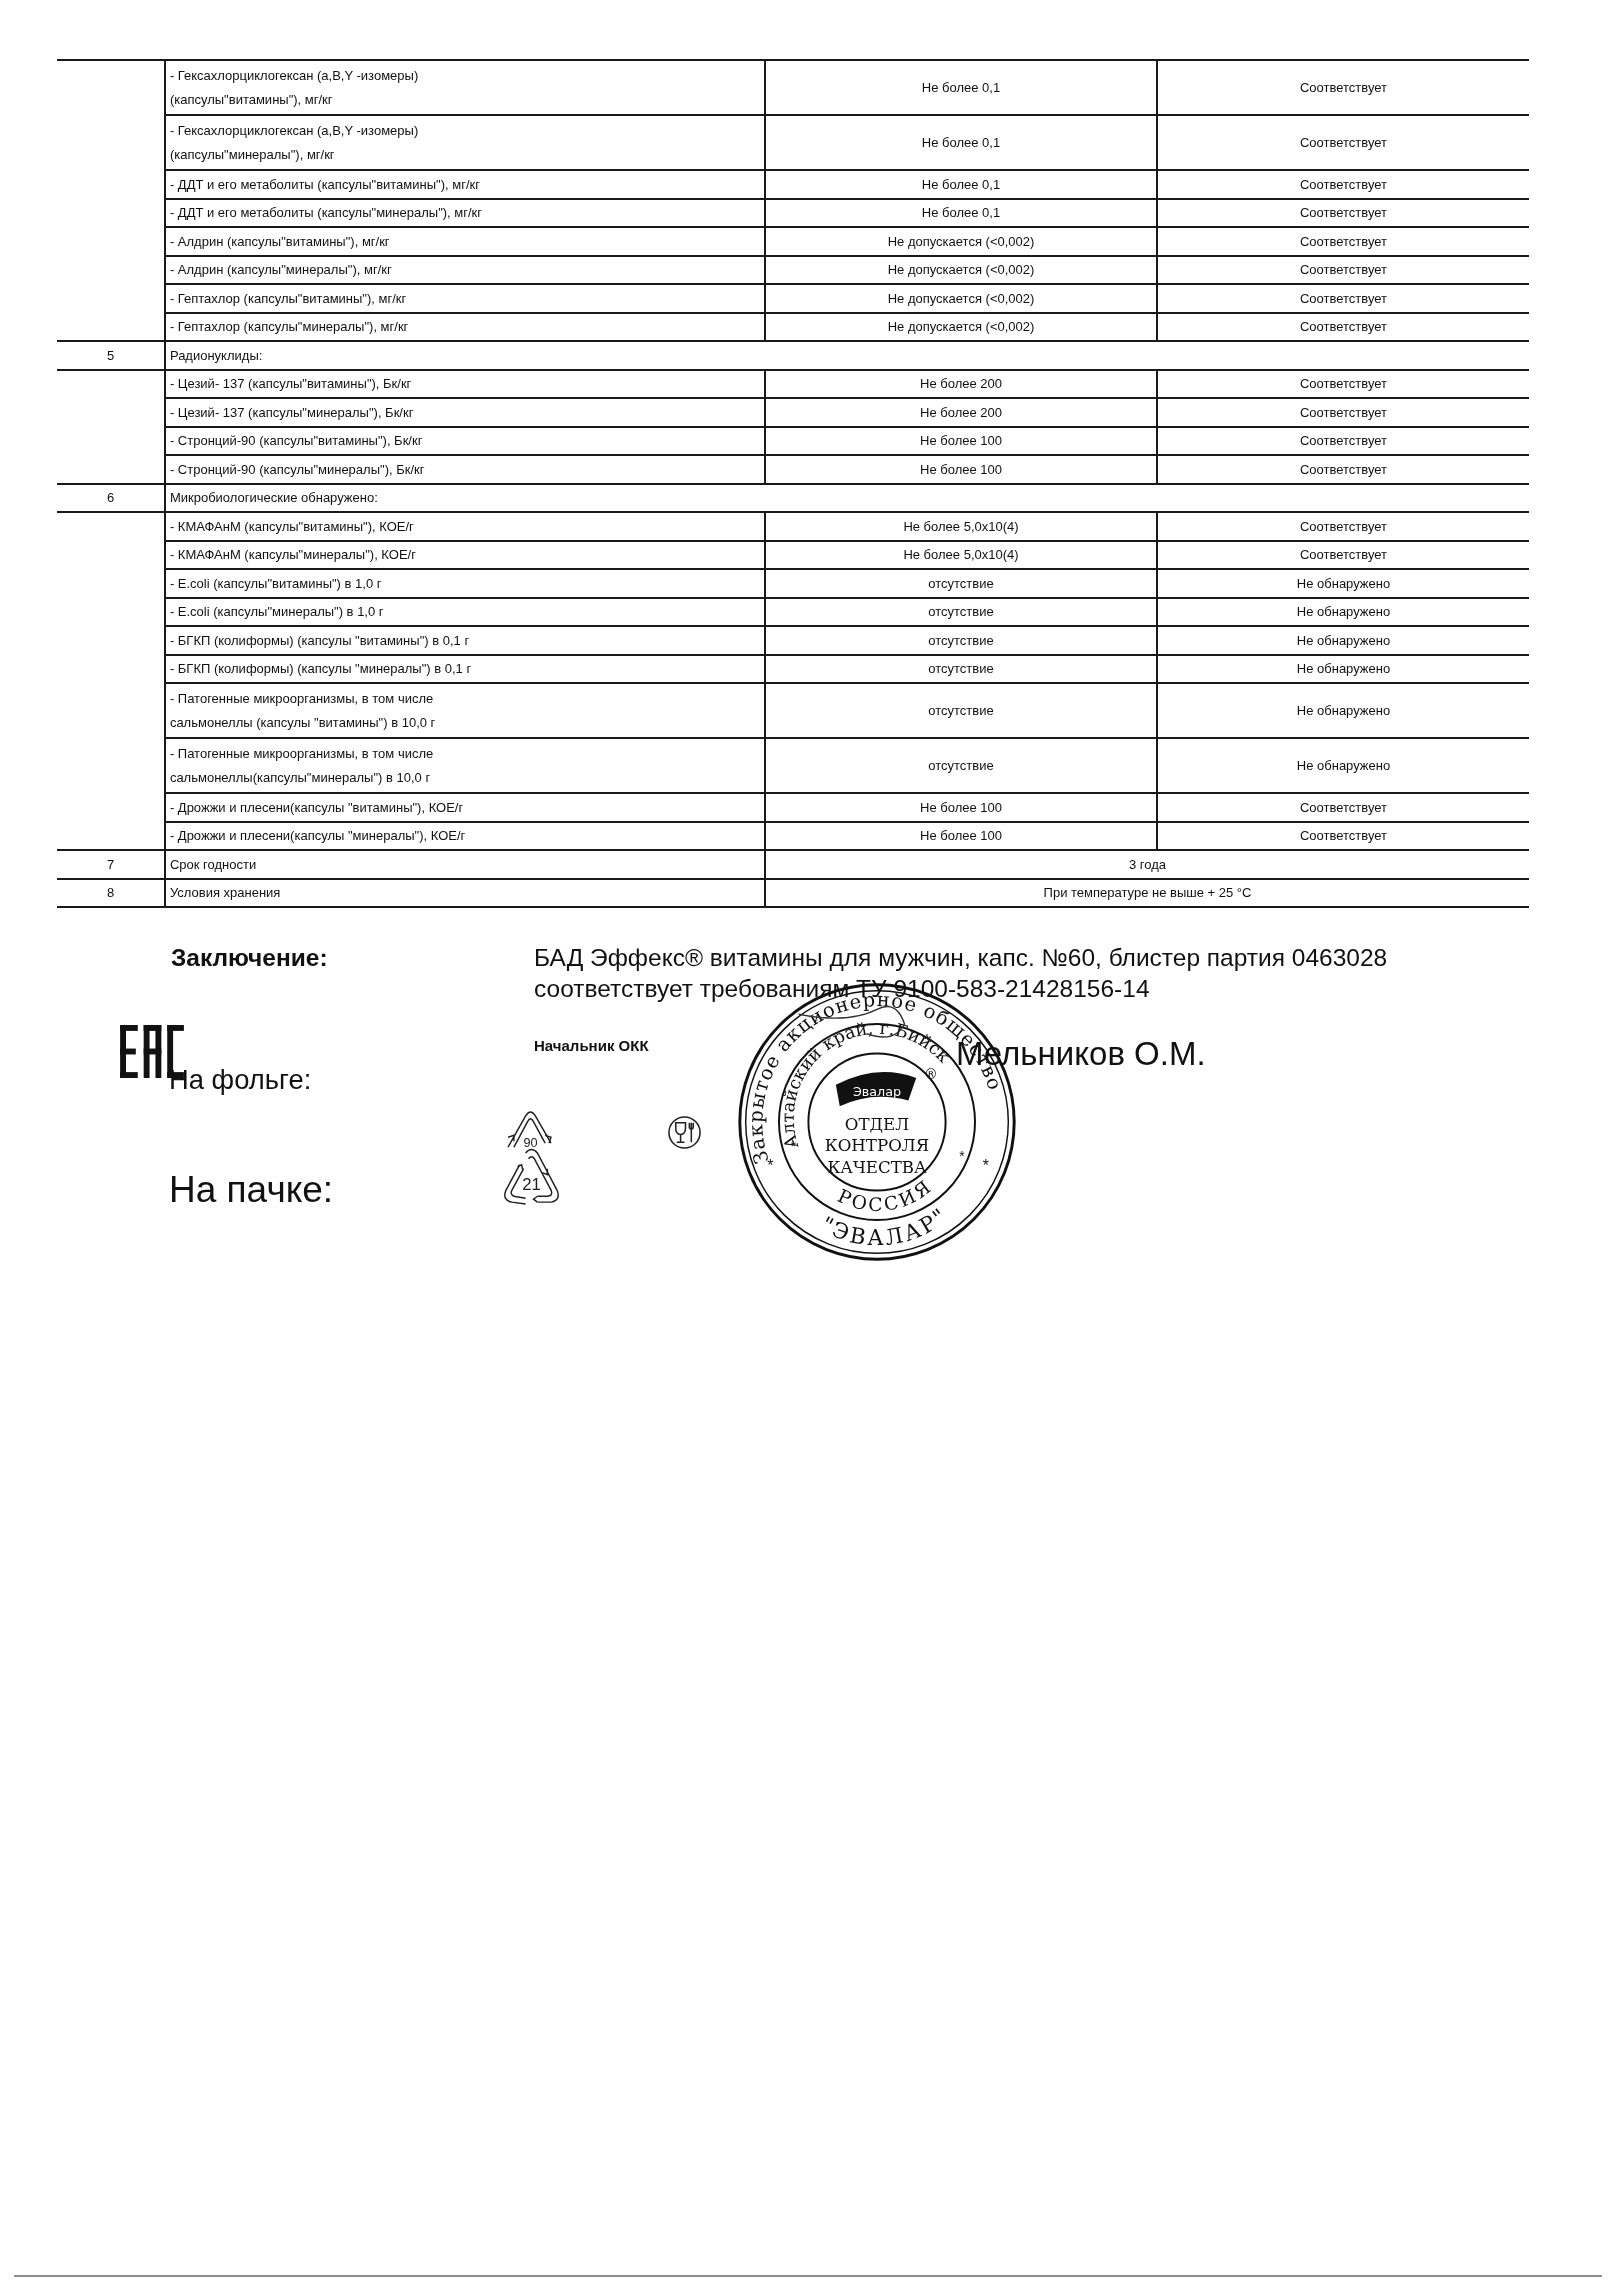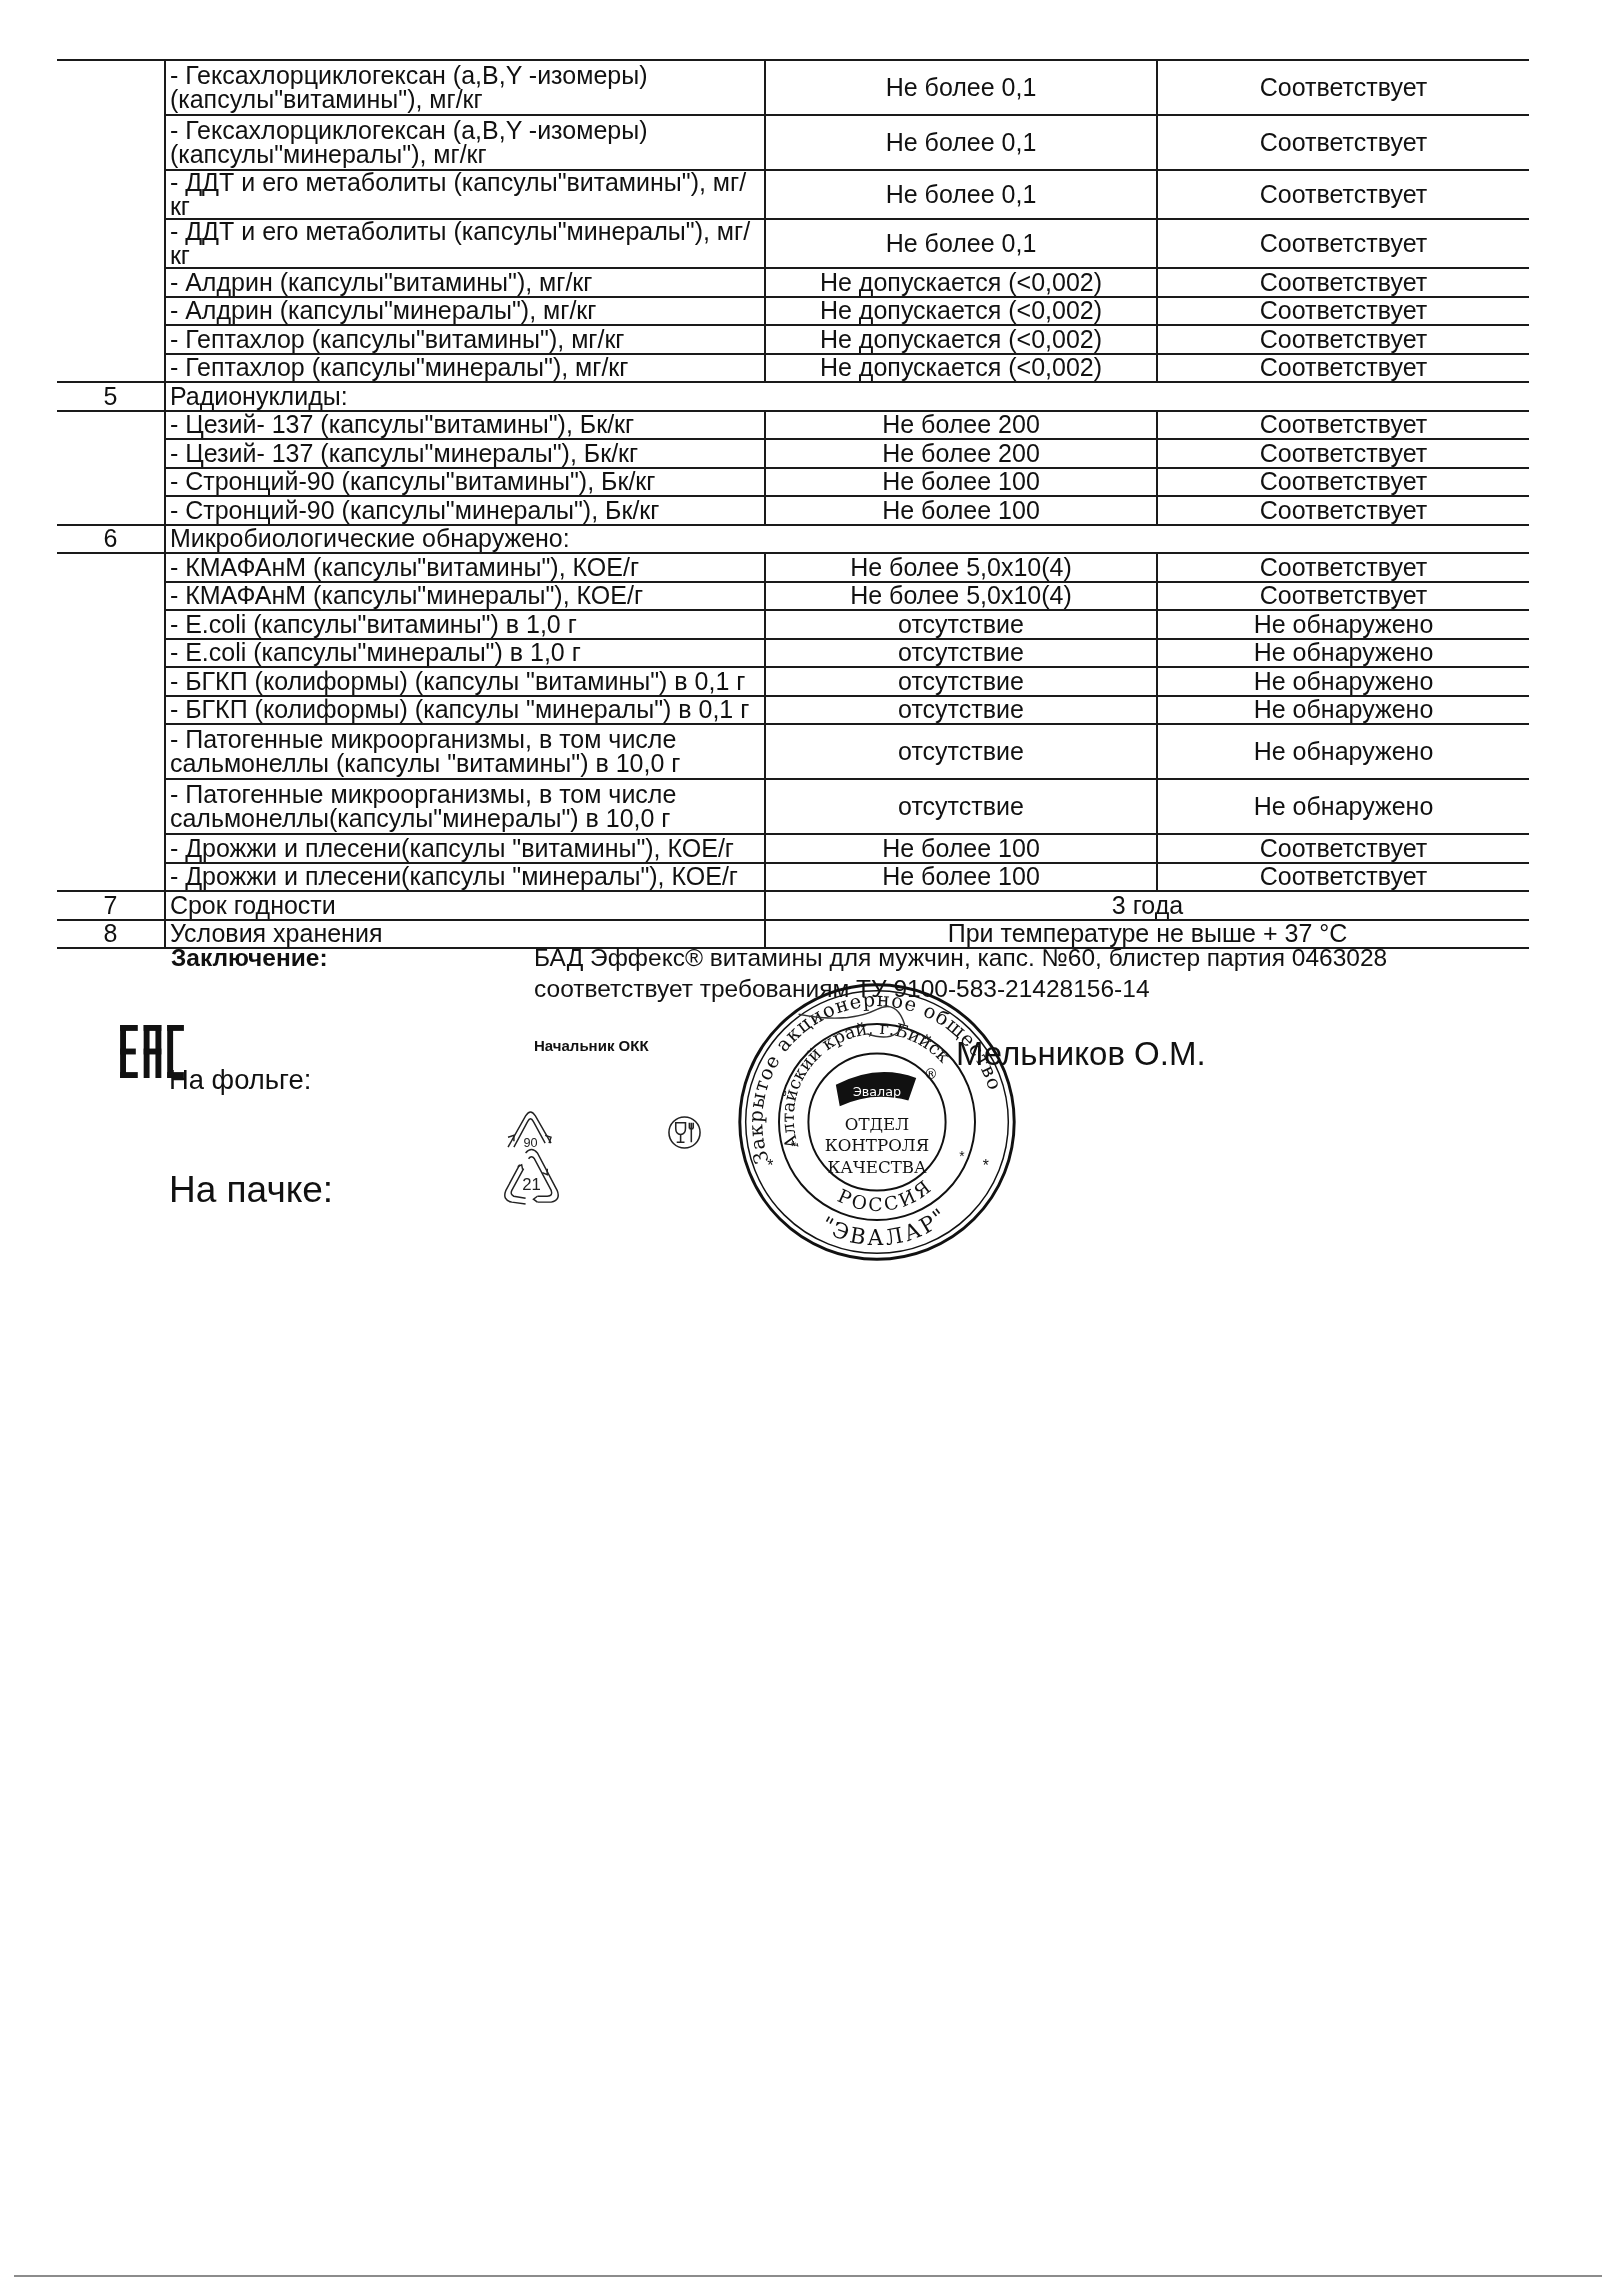--- a/index.html
+++ b/index.html
@@ -1,19 +1,19 @@
 <!DOCTYPE html>
 <html><head>
 <meta charset="utf-8">
 <style>
   html, body { margin: 0; padding: 0; background: #ffffff; }
   body { width: 1621px; height: 2294px; position: relative; overflow: hidden;
          font-family: "Liberation Sans", sans-serif; color: #111; }
   #doc-table { position: absolute; left: 57px; top: 59px; width: 1472px;
-               border-collapse: collapse; table-layout: fixed; font-size: 25px; }
+               border-collapse: collapse; table-layout: fixed; font-size: 13px; }
   #doc-table td { border-bottom: 2px solid #1a1a1a; padding: 0 3.9px; line-height: 23.5px;
                   vertical-align: middle; white-space: pre-line; }
   #doc-table tr:first-child td { border-top: 2.9px solid #1a1a1a; }
   #doc-table td.c-num { text-align: center; border-right: 2px solid #1a1a1a; border-bottom-color: transparent; }
   #doc-table tr.sec td.c-num, #doc-table tr.last-in-group td.c-num { border-bottom-color: #1a1a1a; }
   #doc-table td.c-name { border-right: 2px solid #1a1a1a; text-align: left; padding-left: 3.9px; }
   #doc-table td.c-norm { border-right: 2px solid #1a1a1a; text-align: center; }
   #doc-table td.c-res  { text-align: center; }
   #doc-table tr.h1 td { height: 26.5px; }
   #doc-table tr.h2 td { height: 53px; }
@@ -196,21 +196,21 @@
     </tr>
 
     <tr class="h1 last-in-group">
       <td class="c-num">7</td>
       <td class="c-name">Срок годности</td>
       <td class="c-res" colspan="2">3 года</td>
     </tr>
     <tr class="h1 last-in-group final">
       <td class="c-num">8</td>
       <td class="c-name">Условия хранения</td>
-      <td class="c-res" colspan="2">При температуре не выше + 37 °С</td>
+      <td class="c-res" colspan="2">При температуре не выше + 25 °С</td>
     </tr>
   </tbody>
 </table>
 
 <div id="concl-label" class="abs">Заключение:</div>
 <div id="concl-text" class="abs" style="white-space:pre-line;">БАД Эффекс® витамины для мужчин, капс. №60, блистер партия 0463028
 соответствует требованиям ТУ 9100-583-21428156-14</div>
 <div id="chief-label" class="abs">Начальник ОКК</div>
 <div id="chief-name" class="abs">Мельников О.М.</div>
 

